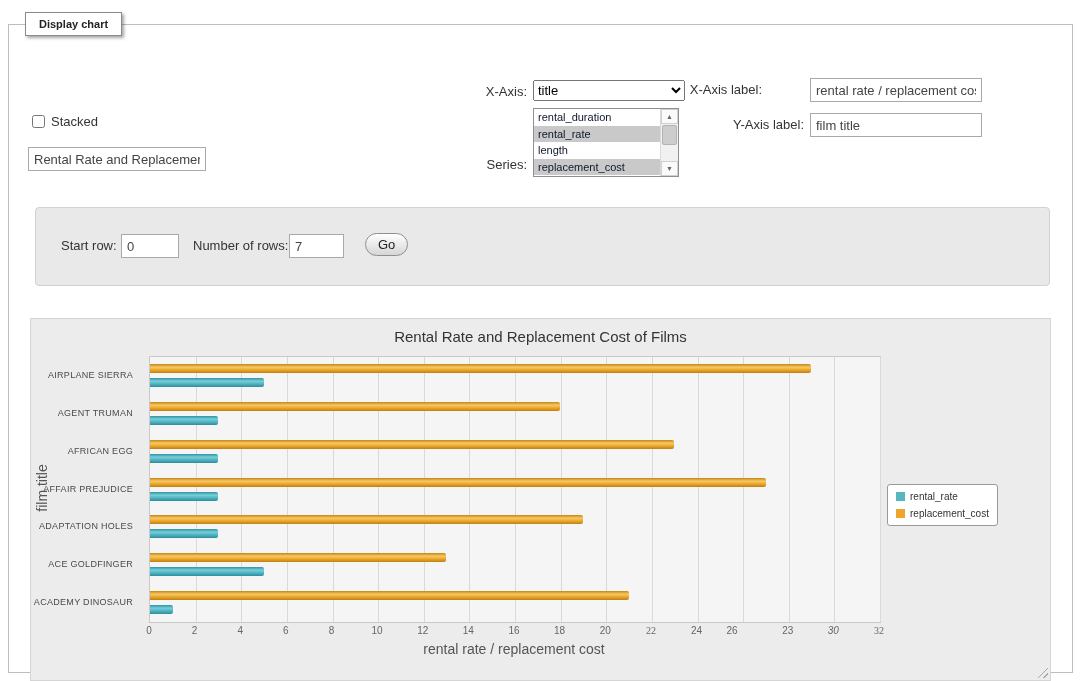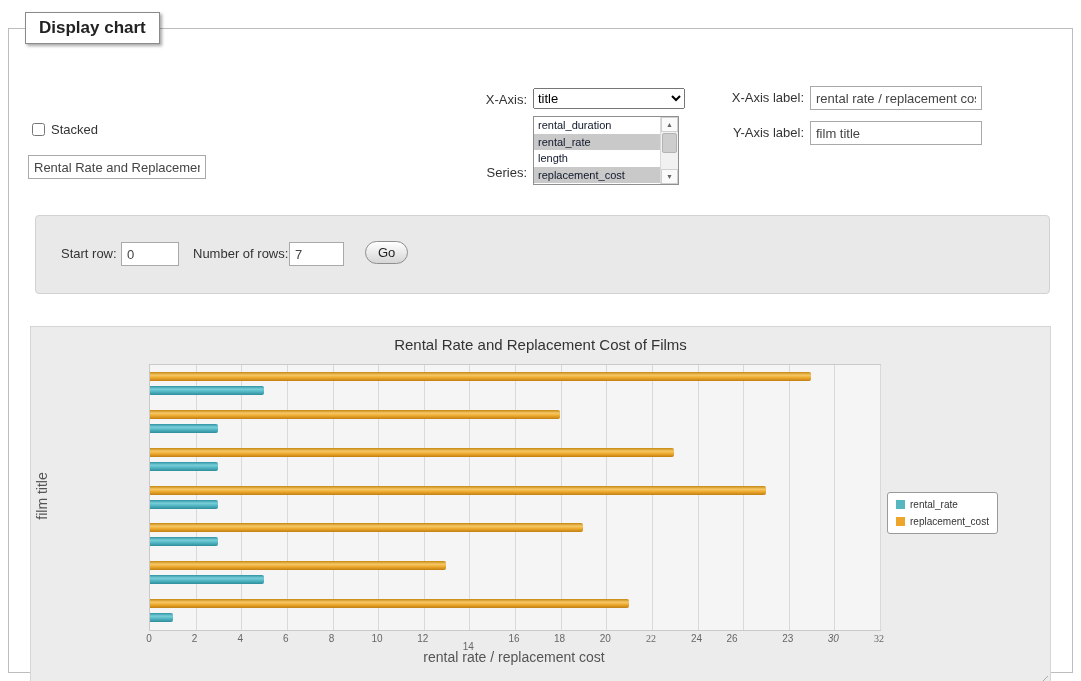--- a/index.html
+++ b/index.html
@@ -1,19 +1,19 @@
 <!DOCTYPE html>
 <html><head>
 <meta charset="utf-8">
 <style>
   html,body{margin:0;padding:0;background:#fff;width:1081px;height:681px;
     font-family:"Liberation Sans",sans-serif;font-size:13px;color:#333;position:relative;overflow:hidden;}
   fieldset.main{position:absolute;left:8px;top:12px;right:8px;bottom:8px;margin:0;padding:0;
     border:1px solid #bdbdbd;}
-  legend.panel-legend{font-weight:bold;font-size:17px;color:#222;background:#fff;
+  legend.panel-legend{font-weight:bold;font-size:11px;color:#222;background:#fff;
     border:1px solid #8a8a8a;padding:5px 13px;margin-left:16px;box-shadow:2px 2px 3px rgba(0,0,0,0.35);}
   .abs{position:absolute;}
   label.inline-label{line-height:24px;color:#333;}
   .right{text-align:right;}
   input[type=text]{box-sizing:border-box;height:24px;border:1px solid #a9a9a9;padding:2px 5px;
     font-family:"Liberation Sans",sans-serif;font-size:13px;color:#444;}
   select{box-sizing:border-box;height:21px;font-family:"Liberation Sans",sans-serif;font-size:13px;}
   
   .radio-group{display:flex;gap:13px;align-items:center;}
   .radio-item{display:flex;align-items:center;gap:3px;cursor:default;}
@@ -82,39 +82,48 @@
         <div class="list-item">length</div>
         <div class="list-item selected">replacement_cost</div>
       </div>
     <div class="list-scrollbar">
       <div class="sb-btn sb-up">▲</div>
       <div class="sb-thumb"></div>
       <div class="sb-btn sb-down">▼</div>
     </div>
   </div>
 
-  <label class="abs inline-label right" style="left:690px;top:42px;width:105px;">X-Axis label:</label>
+  <label class="abs inline-label right" style="left:648px;top:42px;width:105px;">X-Axis label:</label>
   <input type="text" class="abs" style="left: 801px; top: 42px; width: 172px;" value="rental rate / replacement cost">
 
   <label class="abs inline-label right" style="left:690px;top:77px;width:105px;">Y-Axis label:</label>
   <input type="text" class="abs" style="left: 801px; top: 77px; width: 172px;" value="film title">
 
   <div class="abs sub-panel" style="left:26px;top:171px;width:1013px;height:77px;">
     <label class="abs inline-label" style="left:25px;top:26px;">Start row:</label>
     <input type="text" class="abs" style="left: 85px; top: 26px; width: 58px;" value="0">
     <label class="abs inline-label" style="left:157px;top:26px;">Number of rows:</label>
     <input type="text" class="abs" style="left: 253px; top: 26px; width: 55px;" value="7">
     <button class="go-btn" style="left:329px;top:25px;">Go</button>
   </div>
 
   <div class="abs chart-panel" style="left:21px;top:282px;width:1019px;height:361px;">
     <div class="abs chart-title" style="top:9px;left:0;">Rental Rate and Replacement Cost of Films</div>
 
     <div class="abs y-axis-title" style="left:-39px;top:161px;width:100px;height:16px;">film title</div>
 
+    <div class="abs" style="left:0;top:37px;width:110px;height:265px;">
+        <div class="cat-label" style="top: 13.9286px;">AIRPLANE SIERRA</div>
+        <div class="cat-label" style="top: 51.7857px;">AGENT TRUMAN</div>
+        <div class="cat-label" style="top: 89.6429px;">AFRICAN EGG</div>
+        <div class="cat-label" style="top: 127.5px;">AFFAIR PREJUDICE</div>
+        <div class="cat-label" style="top: 165.357px;">ADAPTATION HOLES</div>
+        <div class="cat-label" style="top: 203.214px;">ACE GOLDFINGER</div>
+        <div class="cat-label" style="top: 241.071px;">ACADEMY DINOSAUR</div>
+      </div>
 
     <div class="plot" style="left:118px;top:37px;width:730px;height:265px;">
         <div class="gridline" style="left: 45.625px;"></div>
         <div class="gridline" style="left: 91.25px;"></div>
         <div class="gridline" style="left: 136.875px;"></div>
         <div class="gridline" style="left: 182.5px;"></div>
         <div class="gridline" style="left: 228.125px;"></div>
         <div class="gridline" style="left: 273.75px;"></div>
         <div class="gridline" style="left: 319.375px;"></div>
         <div class="gridline" style="left: 365px;"></div>
@@ -143,21 +152,21 @@
       </div>
 
     <div class="abs" style="left:118px;top:303px;width:732px;height:16px;position:absolute;">
         <div class="tick-label" style="left: 0px;">0</div>
         <div class="tick-label" style="left: 45.625px;">2</div>
         <div class="tick-label" style="left: 91.25px;">4</div>
         <div class="tick-label" style="left: 136.875px;">6</div>
         <div class="tick-label" style="left: 182.5px;">8</div>
         <div class="tick-label" style="left: 228.125px;">10</div>
         <div class="tick-label" style="left: 273.75px;">12</div>
-        <div class="tick-label" style="left: 319.375px; margin-top: 8px;">14</div>
+        <div class="tick-label" style="left: 319.375px;">14</div>
         <div class="tick-label" style="left: 365px;">16</div>
         <div class="tick-label" style="left: 410.625px;">18</div>
         <div class="tick-label" style="left: 456.25px;">20</div>
         <div class="tick-label" style="left: 501.875px; font-family: Liberation Serif, serif;">22</div>
         <div class="tick-label" style="left: 547.5px;">24</div>
         <div class="tick-label" style="left: 583px;">26</div>
         <div class="tick-label" style="left: 638.75px;">23</div>
         <div class="tick-label" style="left: 684.375px; font-style: italic;">30</div>
         <div class="tick-label" style="left: 730px; font-family: Liberation Serif, serif;">32</div>
       </div>

